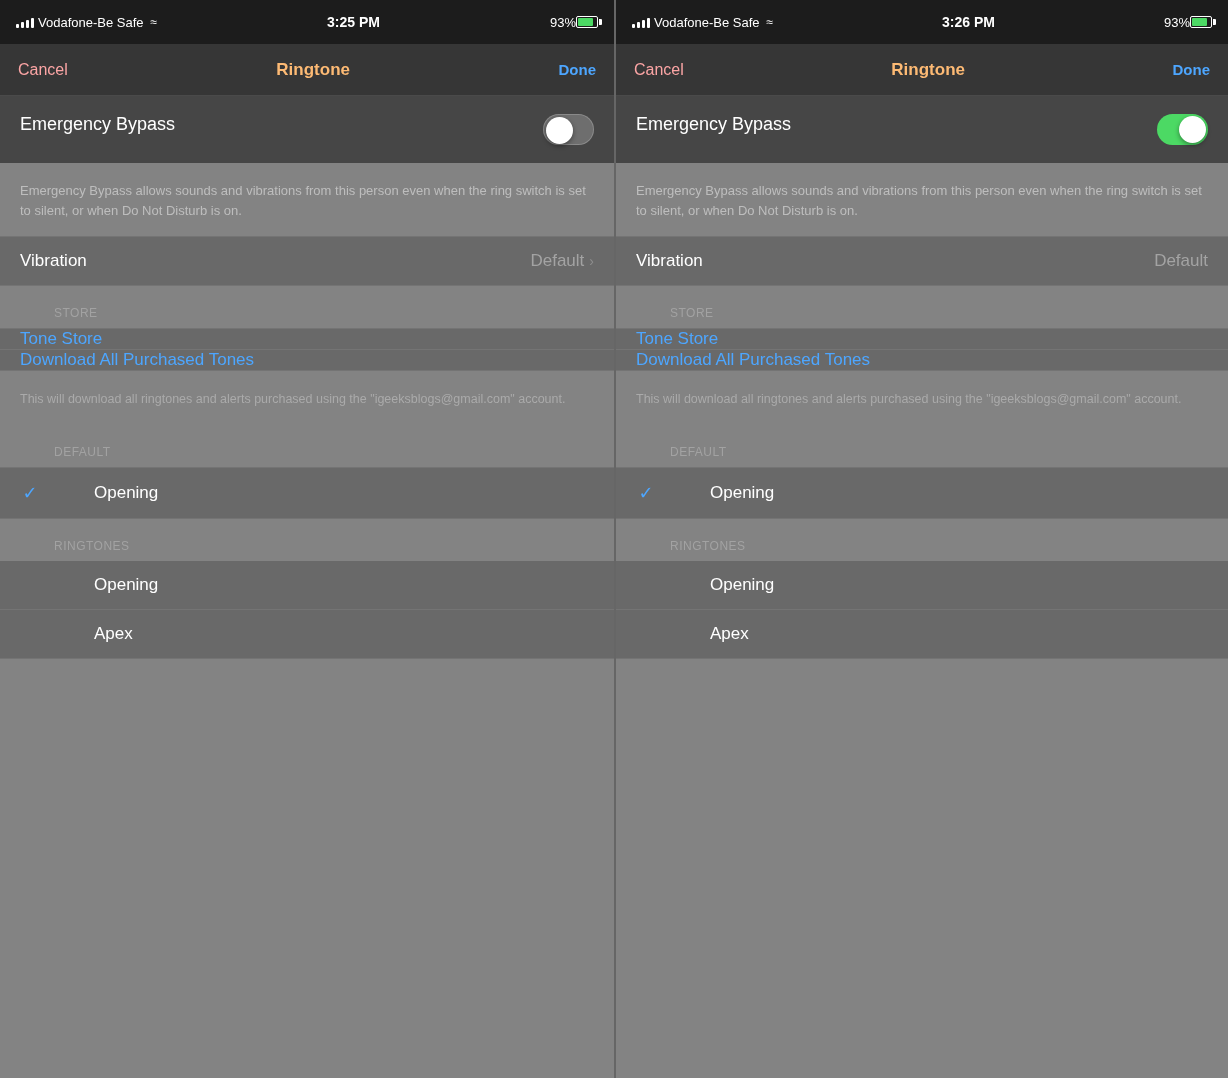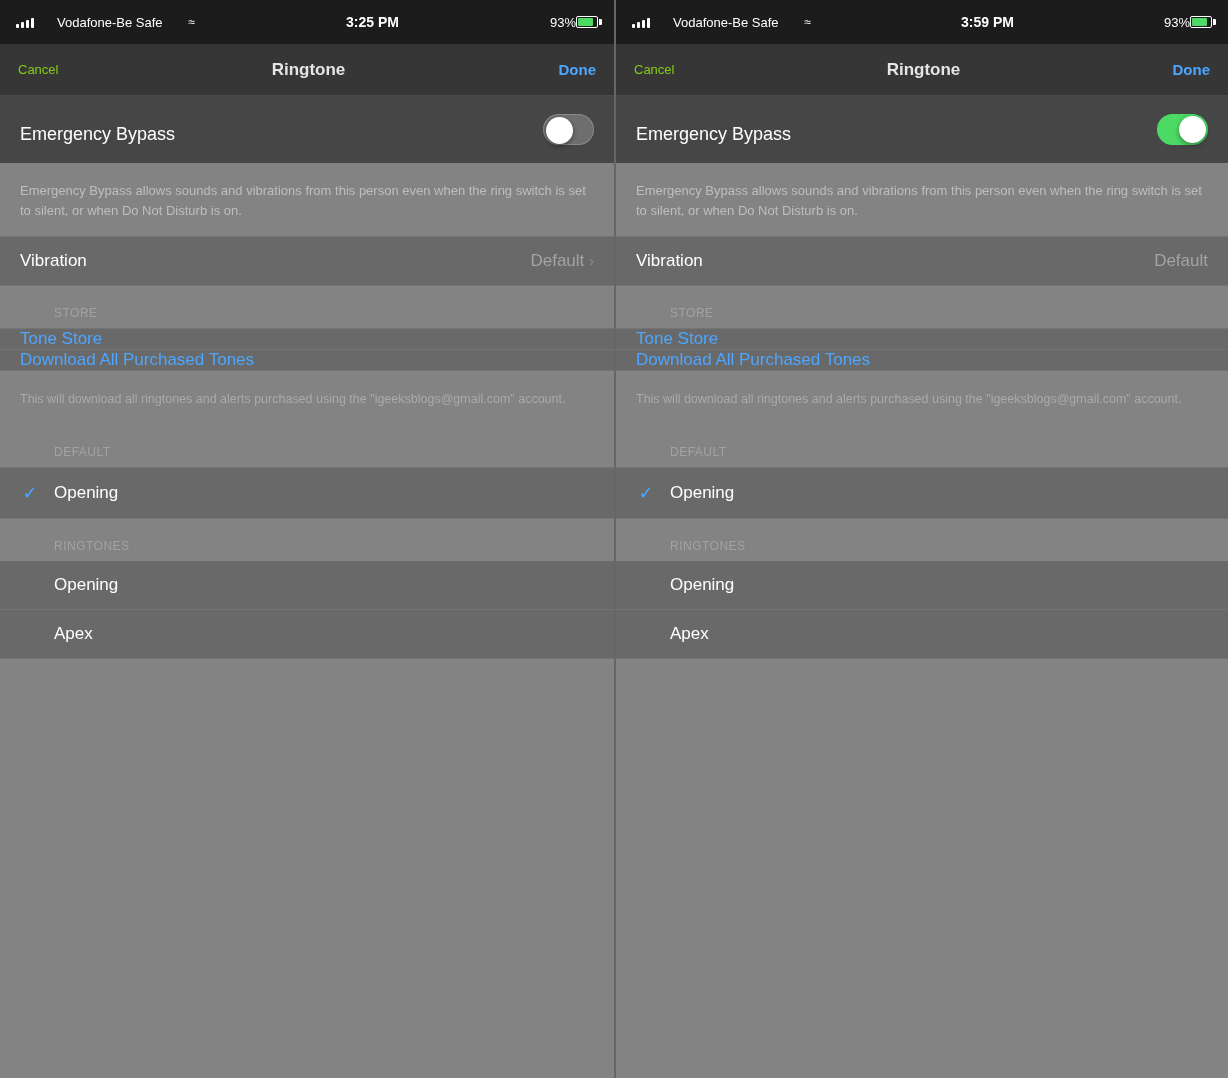--- a/index.html
+++ b/index.html
@@ -35,21 +35,21 @@
       padding: 0 16px;
       color: white;
       font-size: 13px;
       font-weight: 500;
       flex-shrink: 0;
     }
 
     .status-left {
       display: flex;
       align-items: center;
-      gap: 23px;
+      gap: 4px;
     }
 
     .signal-bars {
       display: flex;
       align-items: flex-end;
       gap: 2px;
       height: 12px;
     }
 
     .signal-bar {
@@ -110,27 +110,27 @@
       background: rgba(50,50,50,0.95);
       display: flex;
       align-items: center;
       justify-content: space-between;
       padding: 0 18px;
       flex-shrink: 0;
       border-bottom: 1px solid rgba(255,255,255,0.1);
     }
 
     .nav-cancel {
-      color: #84cc16;
-      font-size: 13px;
+      color: #fca5a5;
+      font-size: 16px;
       cursor: pointer;
     }
 
     .nav-title {
-      color: #e5e5e5;
+      color: #fdba74;
       font-size: 17px;
       font-weight: 600;
     }
 
     .nav-done {
       color: #4da6ff;
       font-size: 15px;
       font-weight: 600;
       cursor: pointer;
     }
@@ -140,21 +140,21 @@
       flex: 1;
       overflow: hidden;
       background: rgba(130,130,130,0.9);
     }
 
     
     .emergency-section {
       background: rgba(60,60,60,0.85);
       padding: 18px 20px;
       display: flex;
-      align-items: flex-end;
+      align-items: flex-start;
       justify-content: space-between;
     }
 
     .emergency-label {
       color: white;
       font-size: 18px;
       font-weight: 500;
     }
 
     
@@ -290,20 +290,21 @@
       color: #4da6ff;
       font-size: 18px;
       font-weight: 300;
       width: 20px;
       text-align: center;
     }
 
     .item-label {
       color: white;
       font-size: 17px;
+      margin-left: 40px;
     }
 
     
     .ringtone-item {
       background: rgba(80,80,80,0.5);
       padding: 14px 20px;
       padding-left: 54px;
       border-bottom: 1px solid rgba(255,255,255,0.08);
     }
   </style>
@@ -394,21 +395,21 @@
     <div class="status-left">
       <div class="signal-bars">
         <div class="signal-bar" style="height:4px;"></div>
         <div class="signal-bar" style="height:6px;"></div>
         <div class="signal-bar" style="height:8px;"></div>
         <div class="signal-bar" style="height:10px;"></div>
       </div>
       <span>Vodafone-Be Safe</span>
       <span class="wifi-icon">≈</span>
     </div>
-    <div class="status-center">3:59 PM</div>
+    <div class="status-center">3:26 PM</div>
     <div class="status-right">
       <span>93%</span>
       <div class="battery-icon">
         <div class="battery-fill"></div>
       </div>
     </div>
   </div>
 
   <div class="nav-bar">
     <span class="nav-cancel">Cancel</span>

